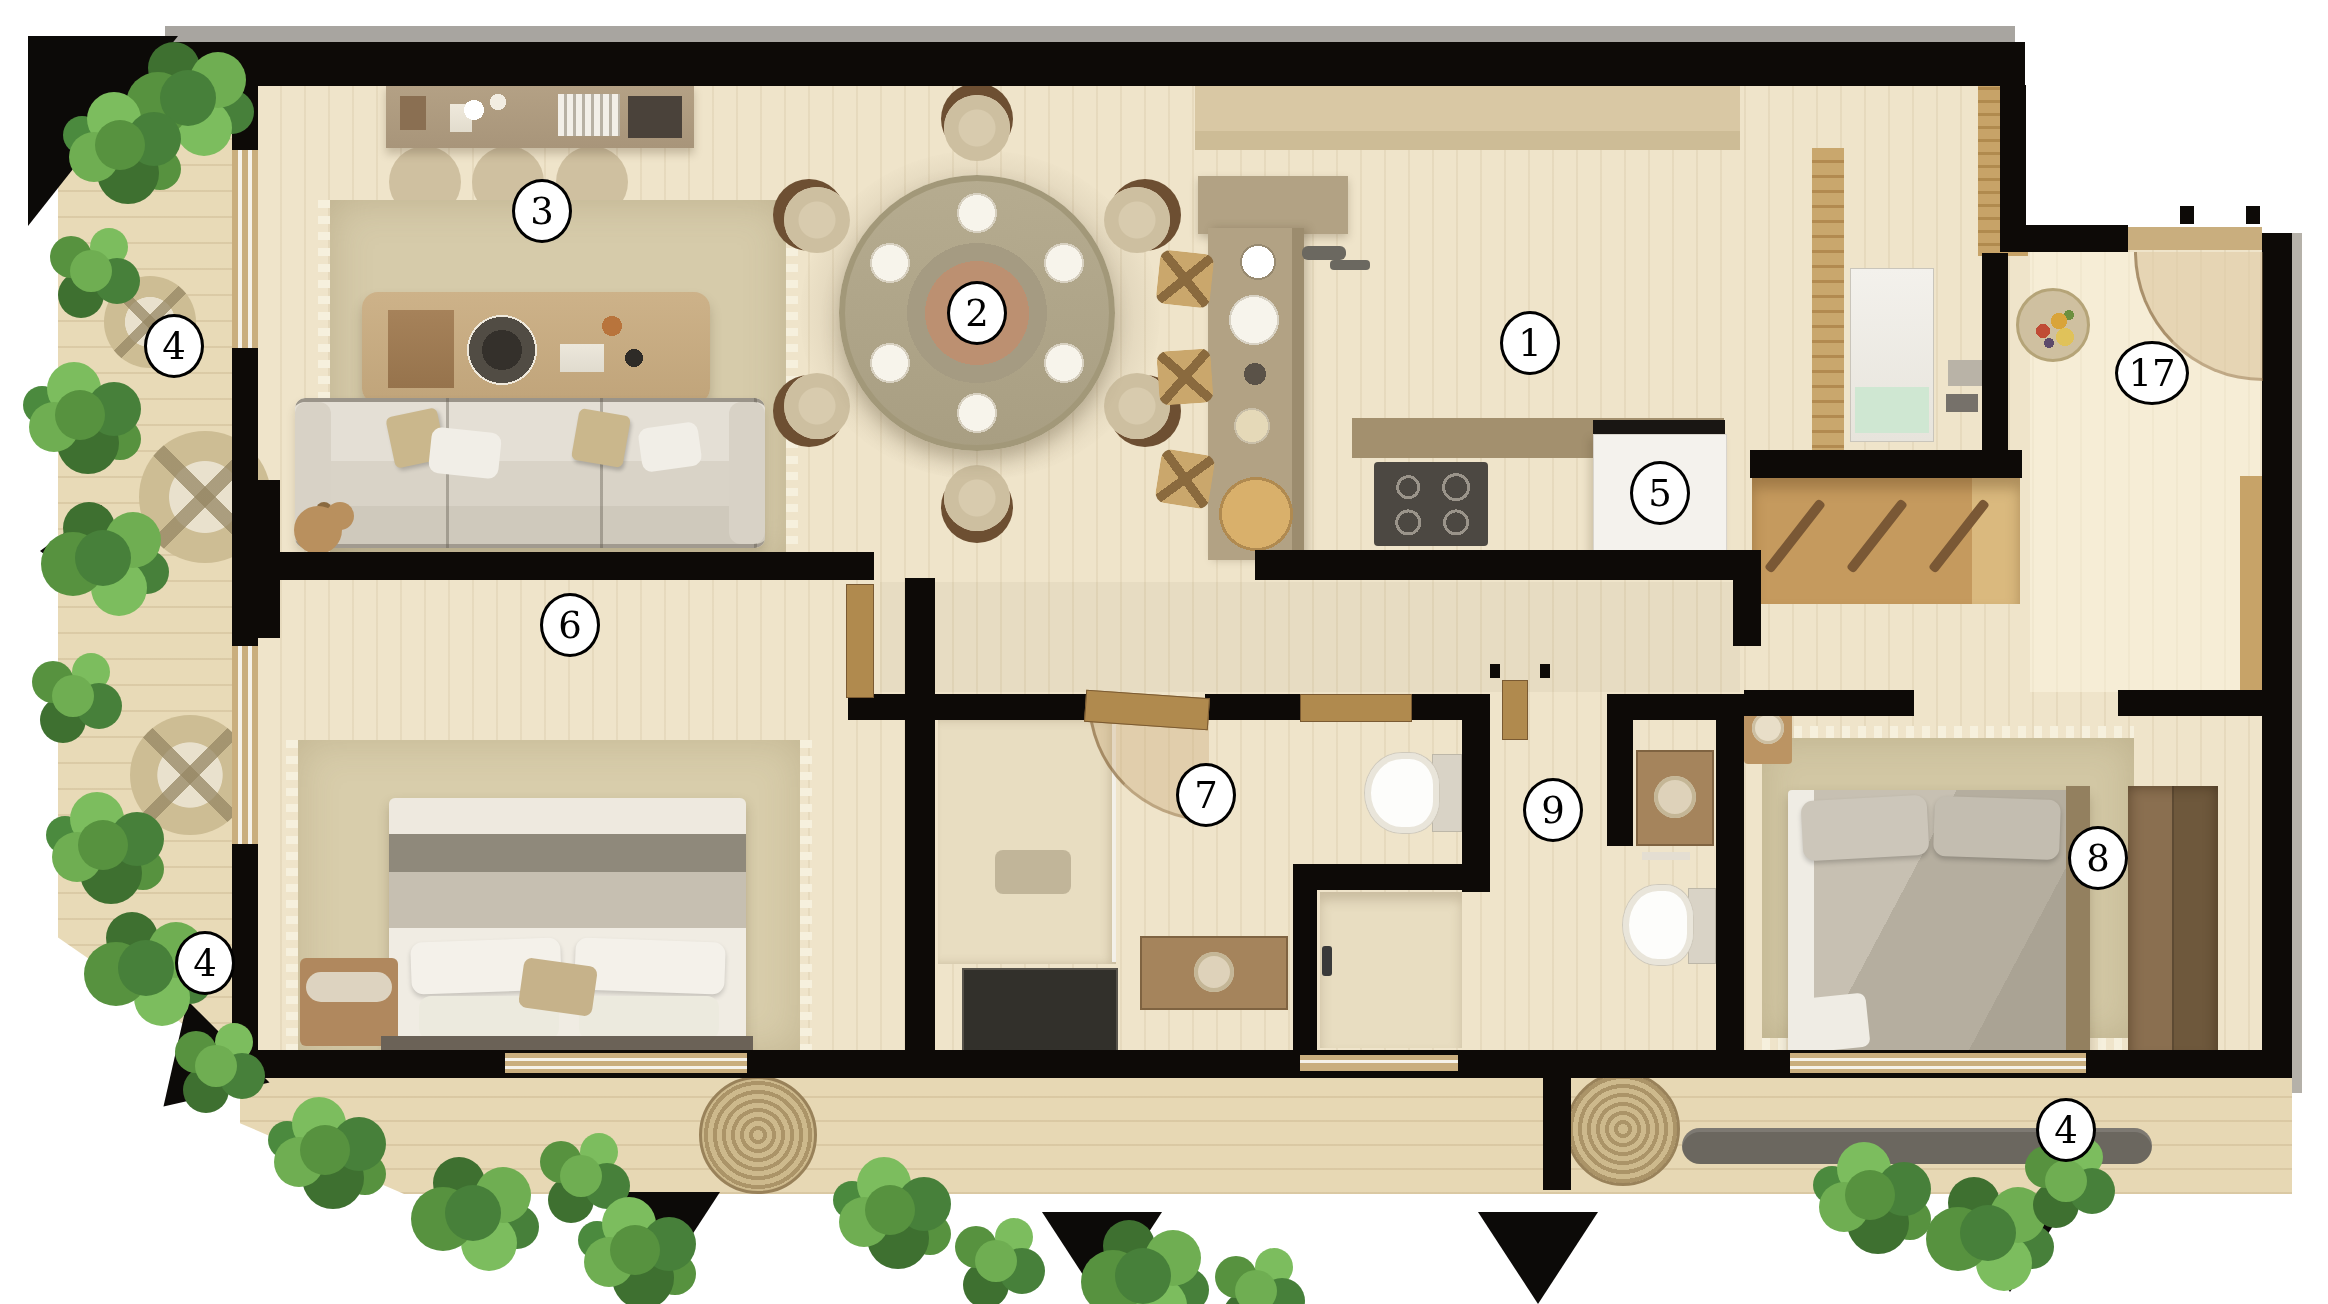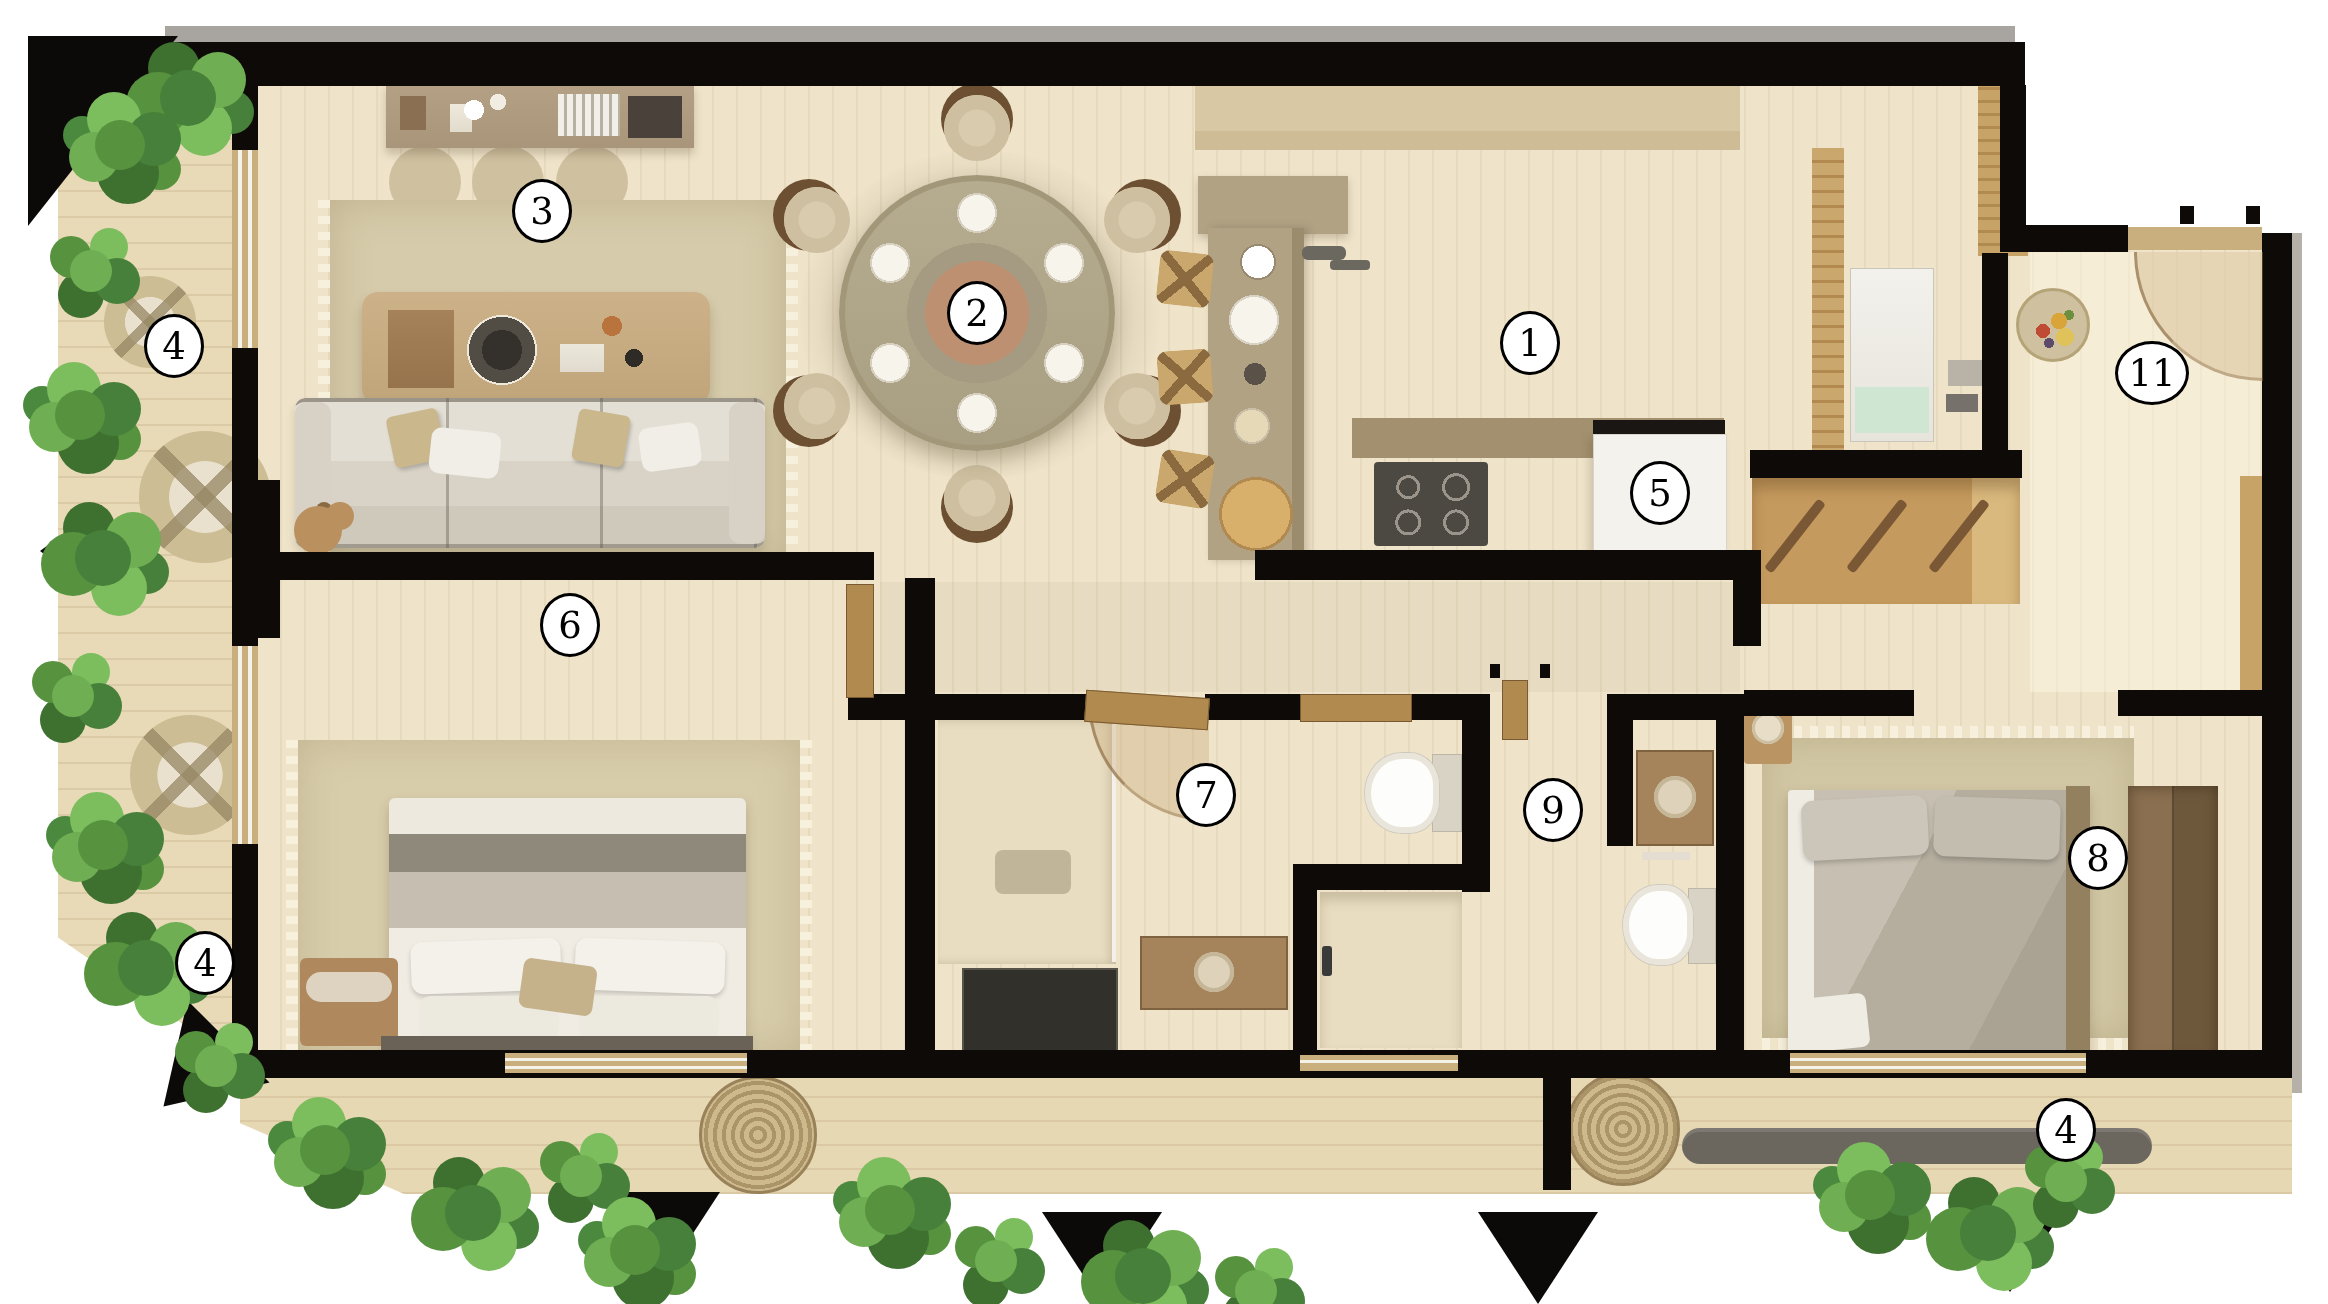--- a/index.html
+++ b/index.html
@@ -304,15 +304,15 @@
   <div class="lbl" style="left:977px;top:313px;">2</div>
   <div class="lbl" style="left:542px;top:211px;">3</div>
   <div class="lbl" style="left:174px;top:346px;">4</div>
   <div class="lbl" style="left:205px;top:963px;">4</div>
   <div class="lbl" style="left:2066px;top:1130px;">4</div>
   <div class="lbl" style="left:1660px;top:493px;">5</div>
   <div class="lbl" style="left:570px;top:625px;">6</div>
   <div class="lbl" style="left:1206px;top:795px;">7</div>
   <div class="lbl" style="left:2098px;top:858px;">8</div>
   <div class="lbl" style="left:1553px;top:810px;">9</div>
-  <div class="lbl wide" style="left:2152px;top:373px;">11</div>
+  <div class="lbl wide" style="left:2152px;top:373px;">17</div>
 
 </div>
 
 </body></html>

